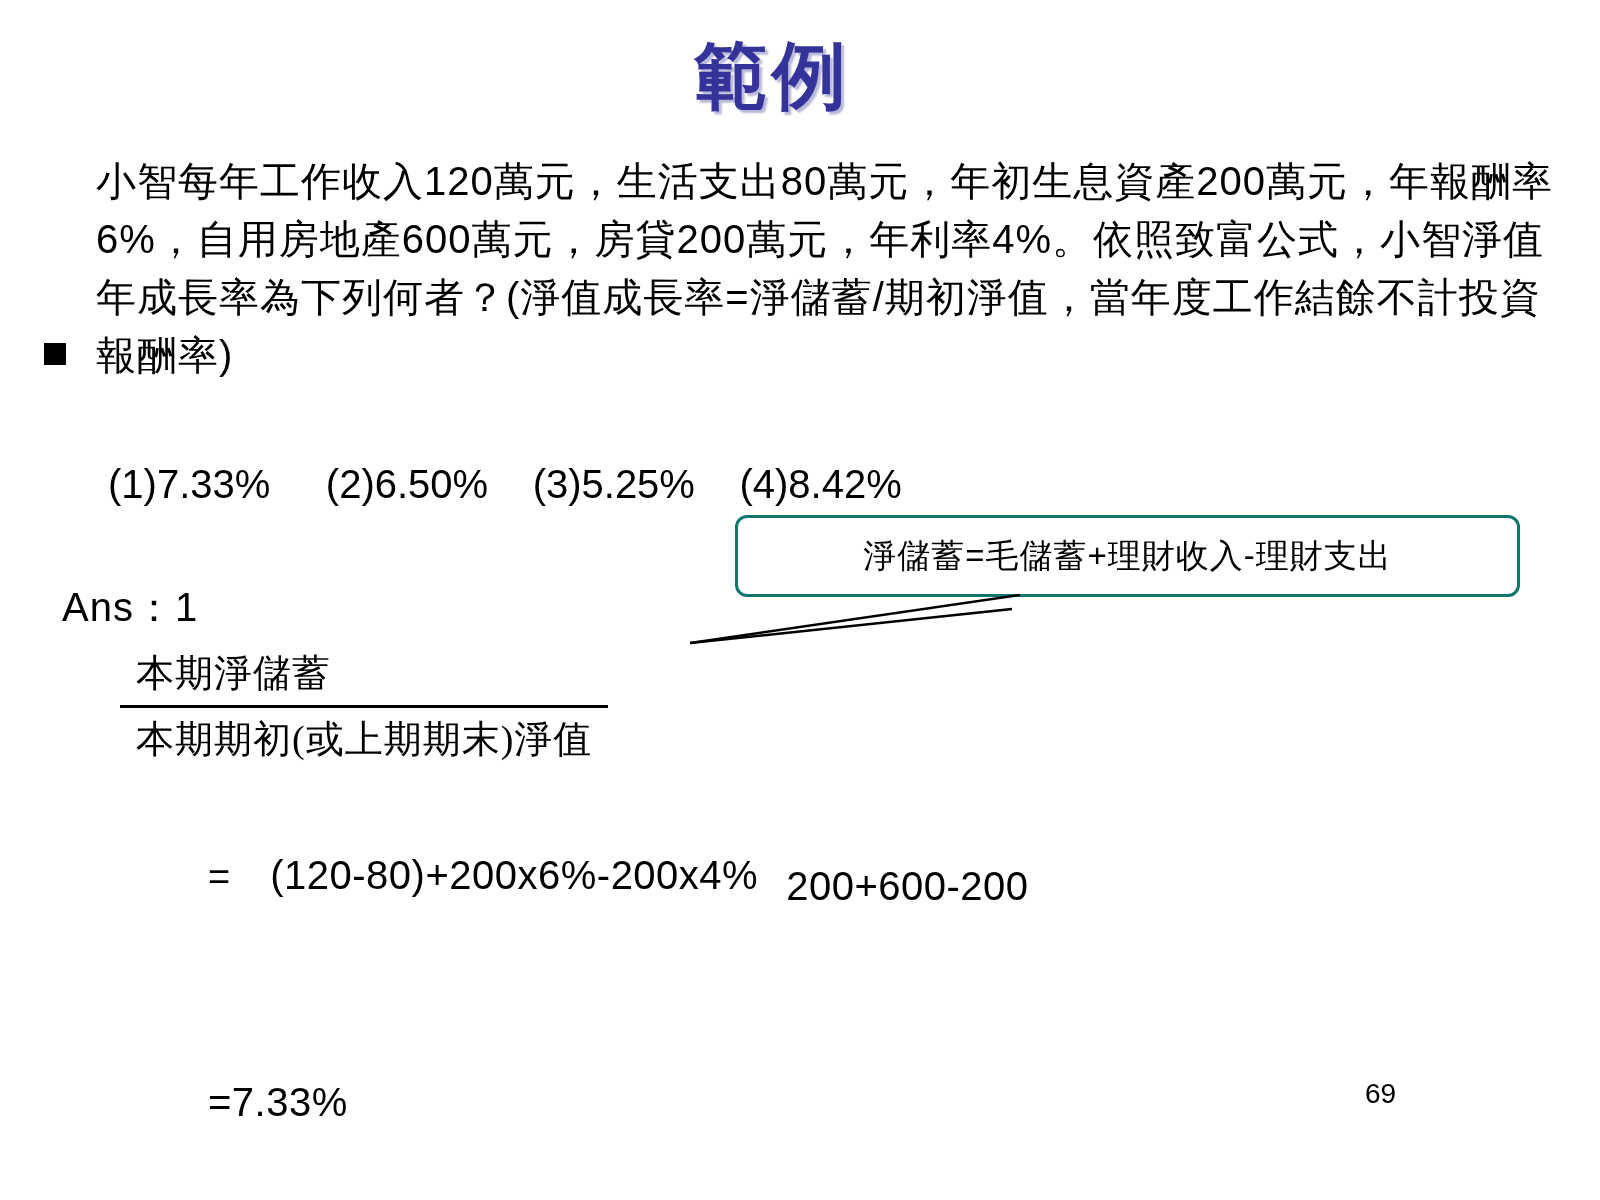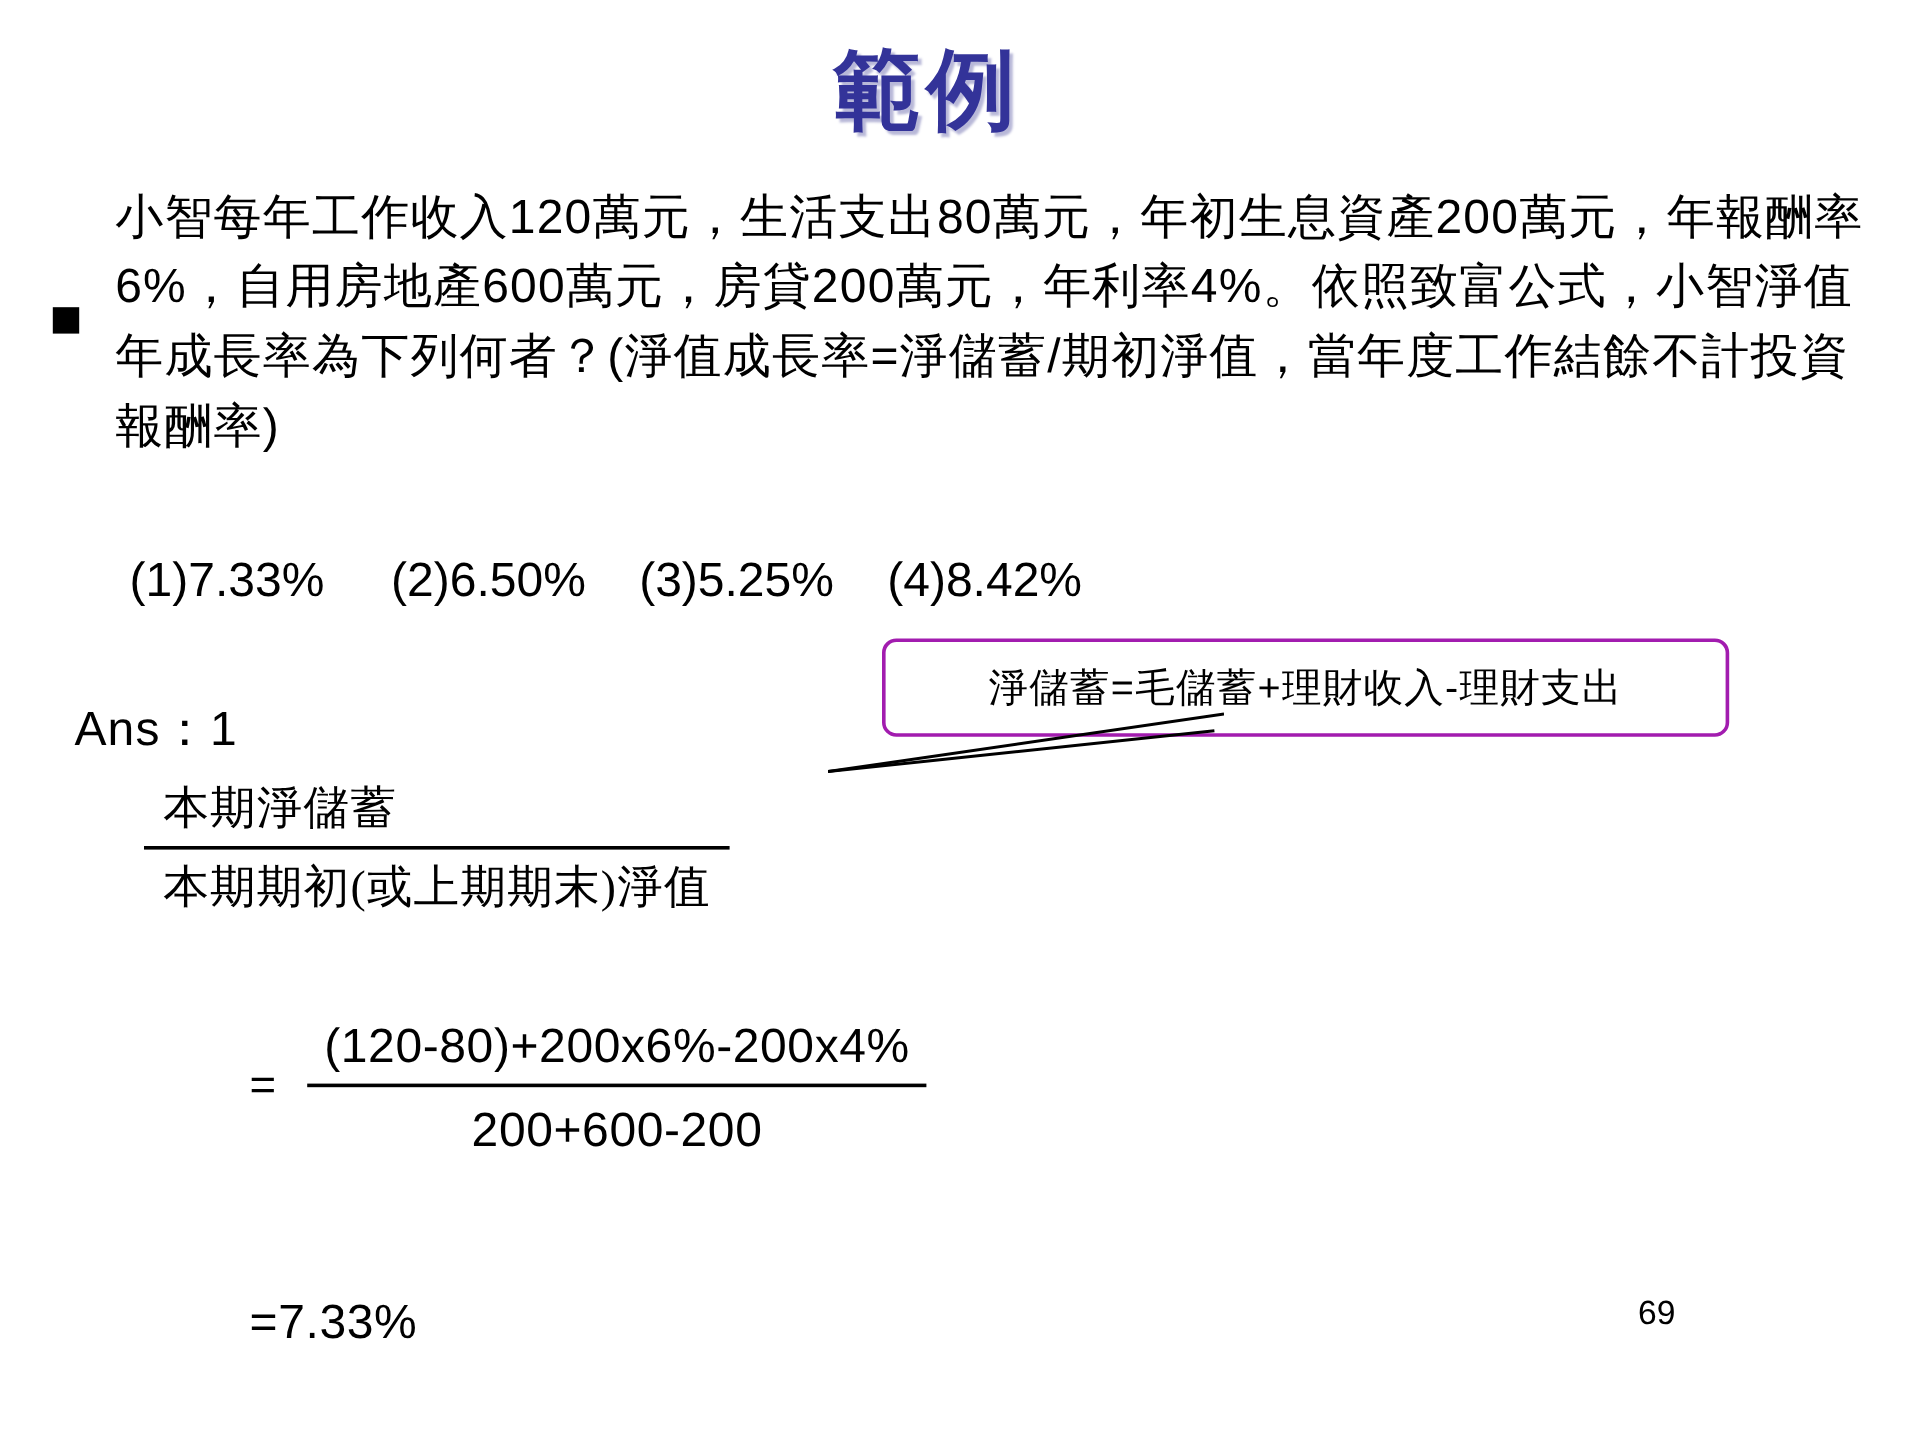--- a/index.html
+++ b/index.html
@@ -32,21 +32,21 @@
     letter-spacing: 4px;
   }
 
   
   .bullet-block {
     position: absolute;
     top: 152px;
     left: 44px;
     width: 1520px;
     display: flex;
-    align-items: center;
+    align-items: flex-end;
   }
   .bullet-marker {
     width: 30px;
     flex: 0 0 30px;
     font-size: 30px;
     line-height: 58px;
     color: #000;
   }
   .bullet-marker .sq {
     display: inline-block;
@@ -72,32 +72,31 @@
     font-size: 40px;
     line-height: 58px;
     white-space: pre;
   }
 
   
   .callout {
     position: absolute;
     top: 515px;
     left: 735px;
-    width: 706px;
+    width: 785px;
     height: 82px;
-    border: 3px solid #a21caf;
+    border: 3px solid #0f766e;
     border-radius: 12px;
     display: flex;
     align-items: center;
     justify-content: center;
     font-size: 33px;
     letter-spacing: 1px;
     background: #fff;
     box-sizing: border-box;
-    margin-top: 17px;
   }
 
   
   .pointer-svg {
     position: absolute;
     top: 585px;
     left: 690px;
     width: 330px;
     height: 70px;
   }
@@ -157,21 +156,20 @@
     display: flex;
     align-items: center;
   }
   .formula2 .eq {
     font-size: 38px;
     padding-bottom: 4px;
     padding-right: 26px;
   }
   .frac2 {
     display: inline-flex;
-    flex-direction: column;
     align-items: center;
   }
   .frac2 .num {
     font-size: 40px;
     padding: 0 14px 8px 14px;
     white-space: nowrap;
     letter-spacing: 0.5px;
   }
   .frac2 .bar {
     height: 3px;

